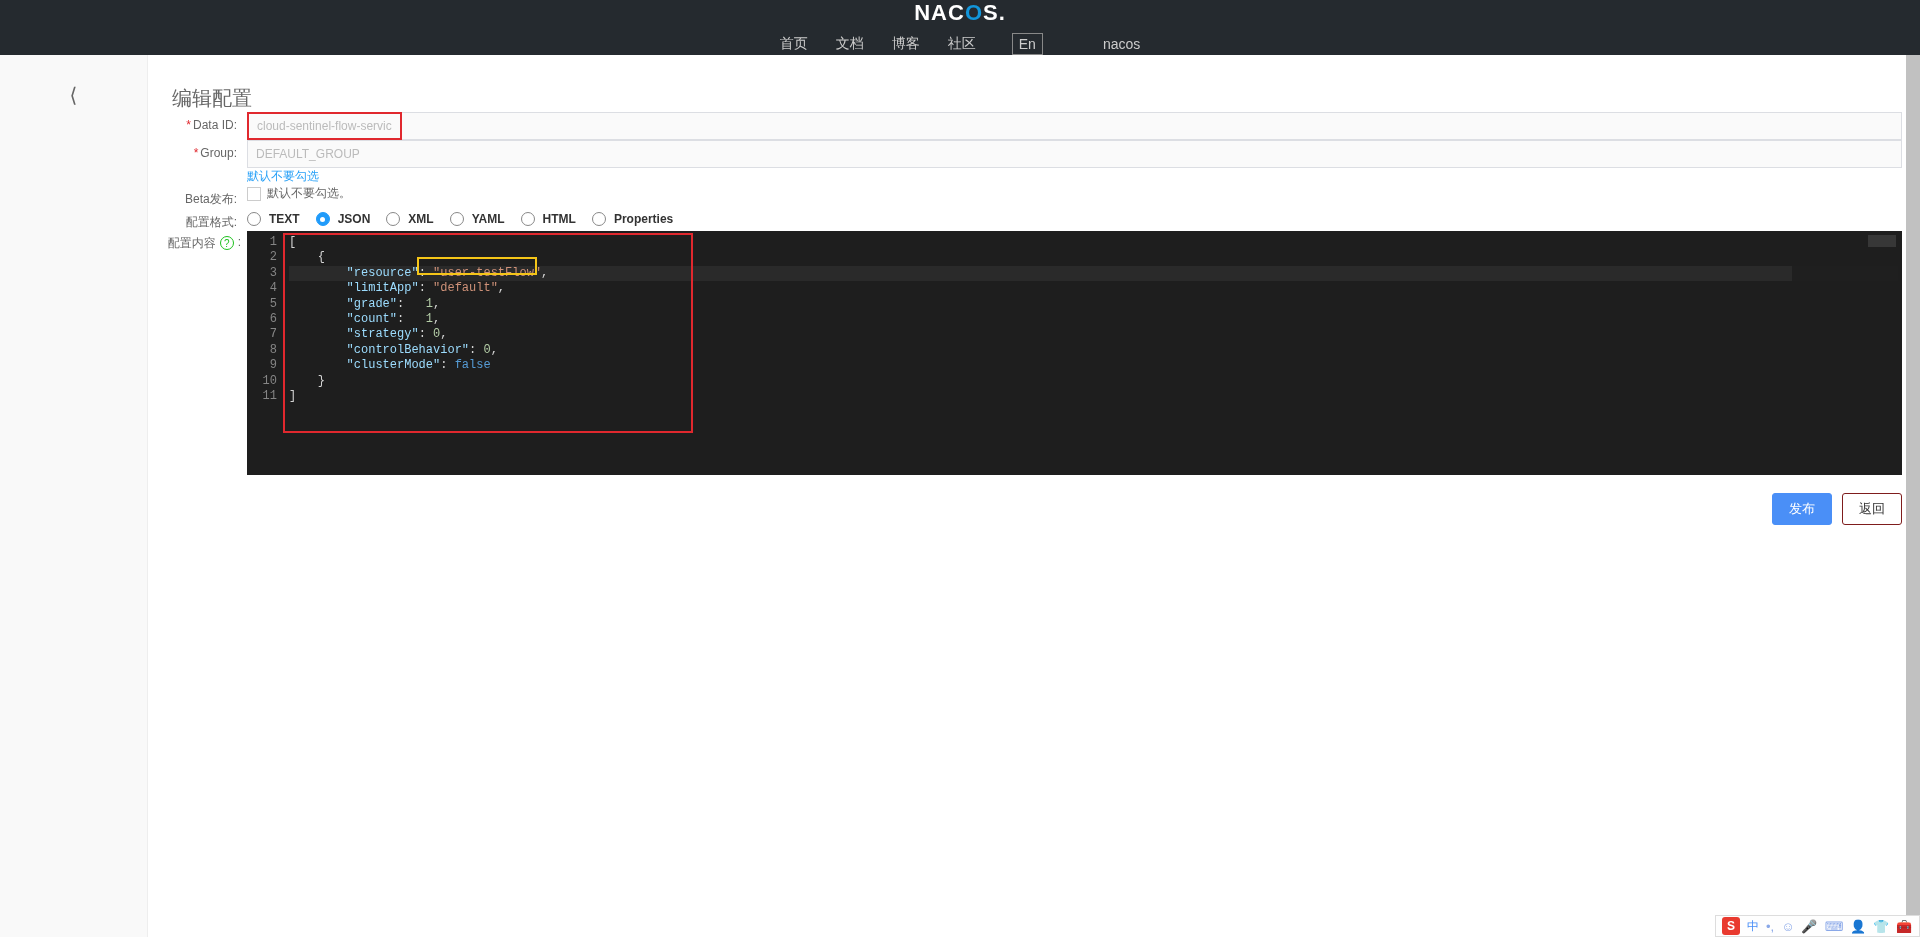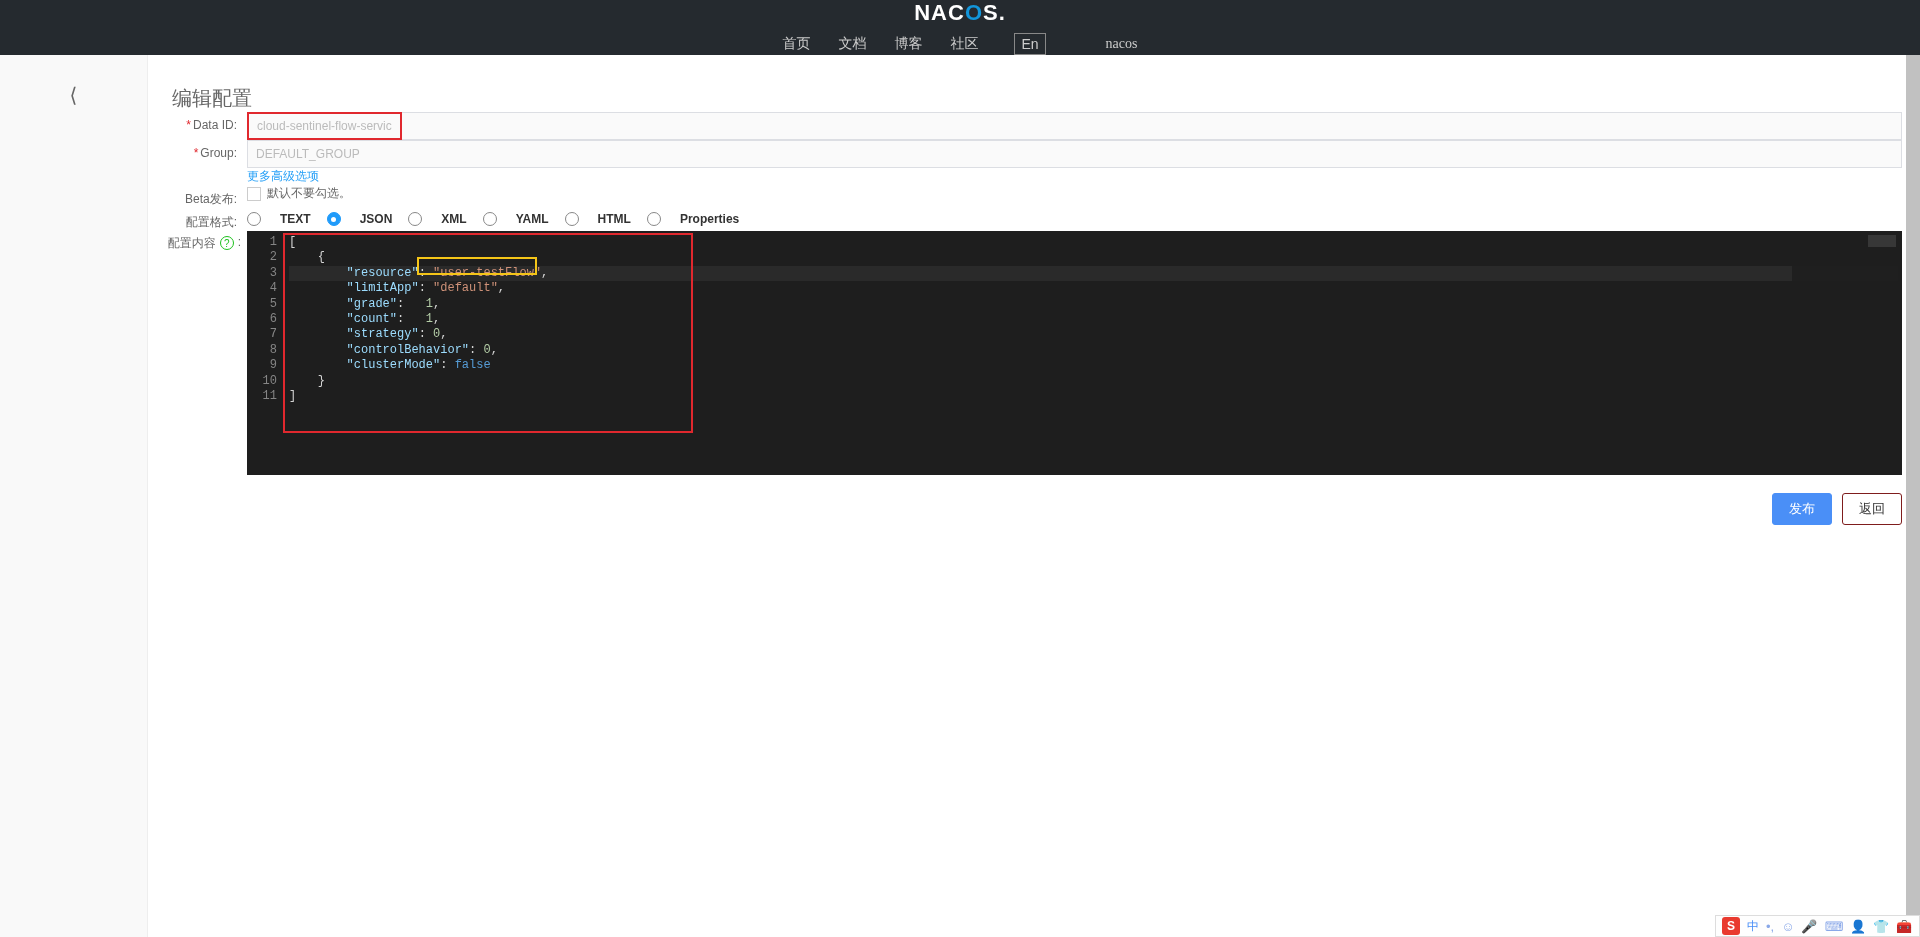--- a/index.html
+++ b/index.html
@@ -4,21 +4,21 @@
   <style>
     * { box-sizing: border-box; margin: 0; padding: 0; }
     body { font-family: "Microsoft YaHei", "PingFang SC", Arial, sans-serif; font-size: 12px; color: #333; background: #fff; overflow-x: hidden; }
     
     .header { height: 55px; background: #252A2F; display: flex; align-items: center; justify-content: space-between; padding: 0 30px; flex-direction: column; }
     .logo { color: #fff; font-size: 22px; font-weight: 700; letter-spacing: 1px; font-family: Arial, sans-serif; }
     .logo .c { color: #1296DB; }
     .nav { display: flex; align-items: center; gap: 28px; }
     .nav-link { color: #ccc; font-size: 14px; cursor: pointer; }
     .lang-box { border: 1px solid #888; padding: 2px 6px; color: #ccc; font-size: 14px; margin-left: 8px; }
-    .user { color: #ccc; font-size: 14px; margin-left: 32px; font-family: Liberation Serif, serif; }
+    .user { color: #ccc; font-size: 14px; margin-left: 32px; }
     
     .body-wrap { display: flex; }
     .sidebar { width: 148px; background: #f9f9f9; min-height: calc(100vh - 55px); border-right: 1px solid #eee; padding-top: 28px; display: flex; justify-content: center; }
     .back-arrow { font-size: 20px; color: #666; cursor: pointer; }
     
     .main { flex: 1; padding: 30px 18px 30px 18px; position: relative; }
     .page-title { font-size: 20px; color: #666; margin-left: 6px; font-weight: 400; }
     
     .form-row { display: flex; align-items: flex-start; }
     .form-label { width: 81px; text-align: right; padding-right: 10px; padding-top: 6px; color: #666; font-size: 12px; }
@@ -34,21 +34,21 @@
     
     .textarea { width: 100%; height: 48px; border: 1px solid #dcdee3; padding: 6px 8px; font-size: 12px; resize: none; }
     
     .more-link { color: #27A0F7; font-size: 12px; cursor: pointer; }
     
     .checkbox-row { display: flex; align-items: center; gap: 6px; }
     .chk { width: 14px; height: 14px; border: 1px solid #ccc; background: #fff; display: inline-block; }
     .chk-label { color: #666; font-size: 12px; }
     
     .radio-group { display: flex; align-items: center; gap: 16px; padding-top: 4px; }
-    .radio-item { display: flex; align-items: flex-end; gap: 19px; cursor: pointer; }
+    .radio-item { display: flex; align-items: flex-end; gap: 8px; cursor: pointer; }
     .radio { width: 14px; height: 14px; border-radius: 50%; border: 1px solid #888; display: inline-flex; align-items: center; justify-content: center; }
     .radio.checked { background: #209bfa; border-color: #209bfa; }
     .radio.checked::after { content: ""; width: 5px; height: 5px; border-radius: 50%; background: #fff; }
     .radio-label { font-size: 12px; color: #333; font-weight: 600; }
     
     .editor-wrap { display: flex; }
     .editor-label { width: 81px; text-align: right; padding-right: 6px; padding-top: 4px; color: #666; font-size: 12px; display: flex; justify-content: flex-end; align-items: flex-start; gap: 4px; }
     .help-icon { width: 14px; height: 14px; border-radius: 50%; border: 1px solid #1DC11D; color: #1DC11D; font-size: 10px; display: inline-flex; align-items: center; justify-content: center; margin-top: 1px; }
     
     .editor { flex: 1; height: 244px; background: #1e1e1e; position: relative; font-family: Consolas, "Courier New", monospace; font-size: 12px; display: flex; }
@@ -117,21 +117,21 @@
     <div class="form-row">
       <div class="form-label"><span class="req">*</span><span>Group:</span></div>
       <div class="form-field">
         <input class="input readonly" readonly="" value="DEFAULT_GROUP" style="">
       </div>
     </div>
 
     <div class="form-row">
       <div class="form-label"></div>
       <div class="form-field">
-        <span class="more-link">更多高级选项</span>
+        <span class="more-link">默认不要勾选</span>
       </div>
     </div>
 
 
     <div class="form-row">
       <div class="form-label"><span>Beta发布:</span></div>
       <div class="form-field checkbox-row">
         <span class="chk"></span>
         <span class="chk-label">默认不要勾选。</span>
       </div>

